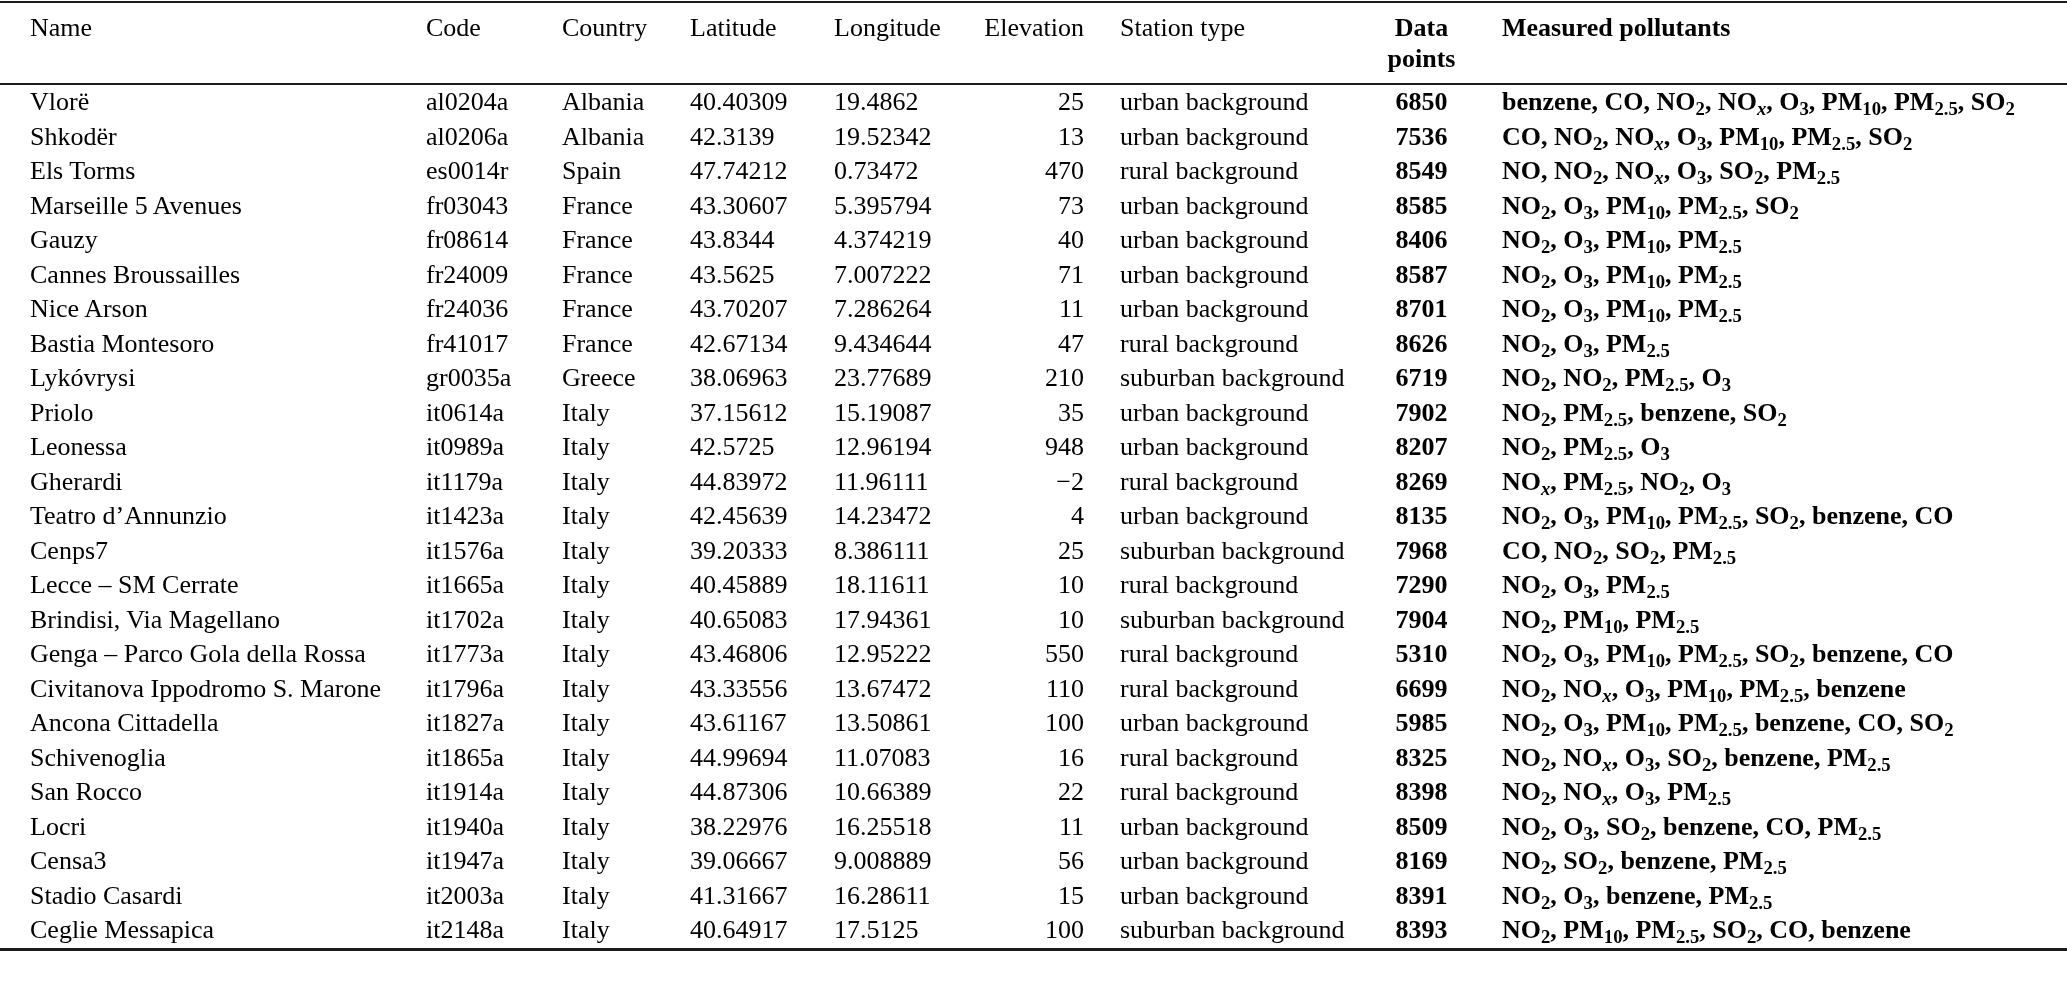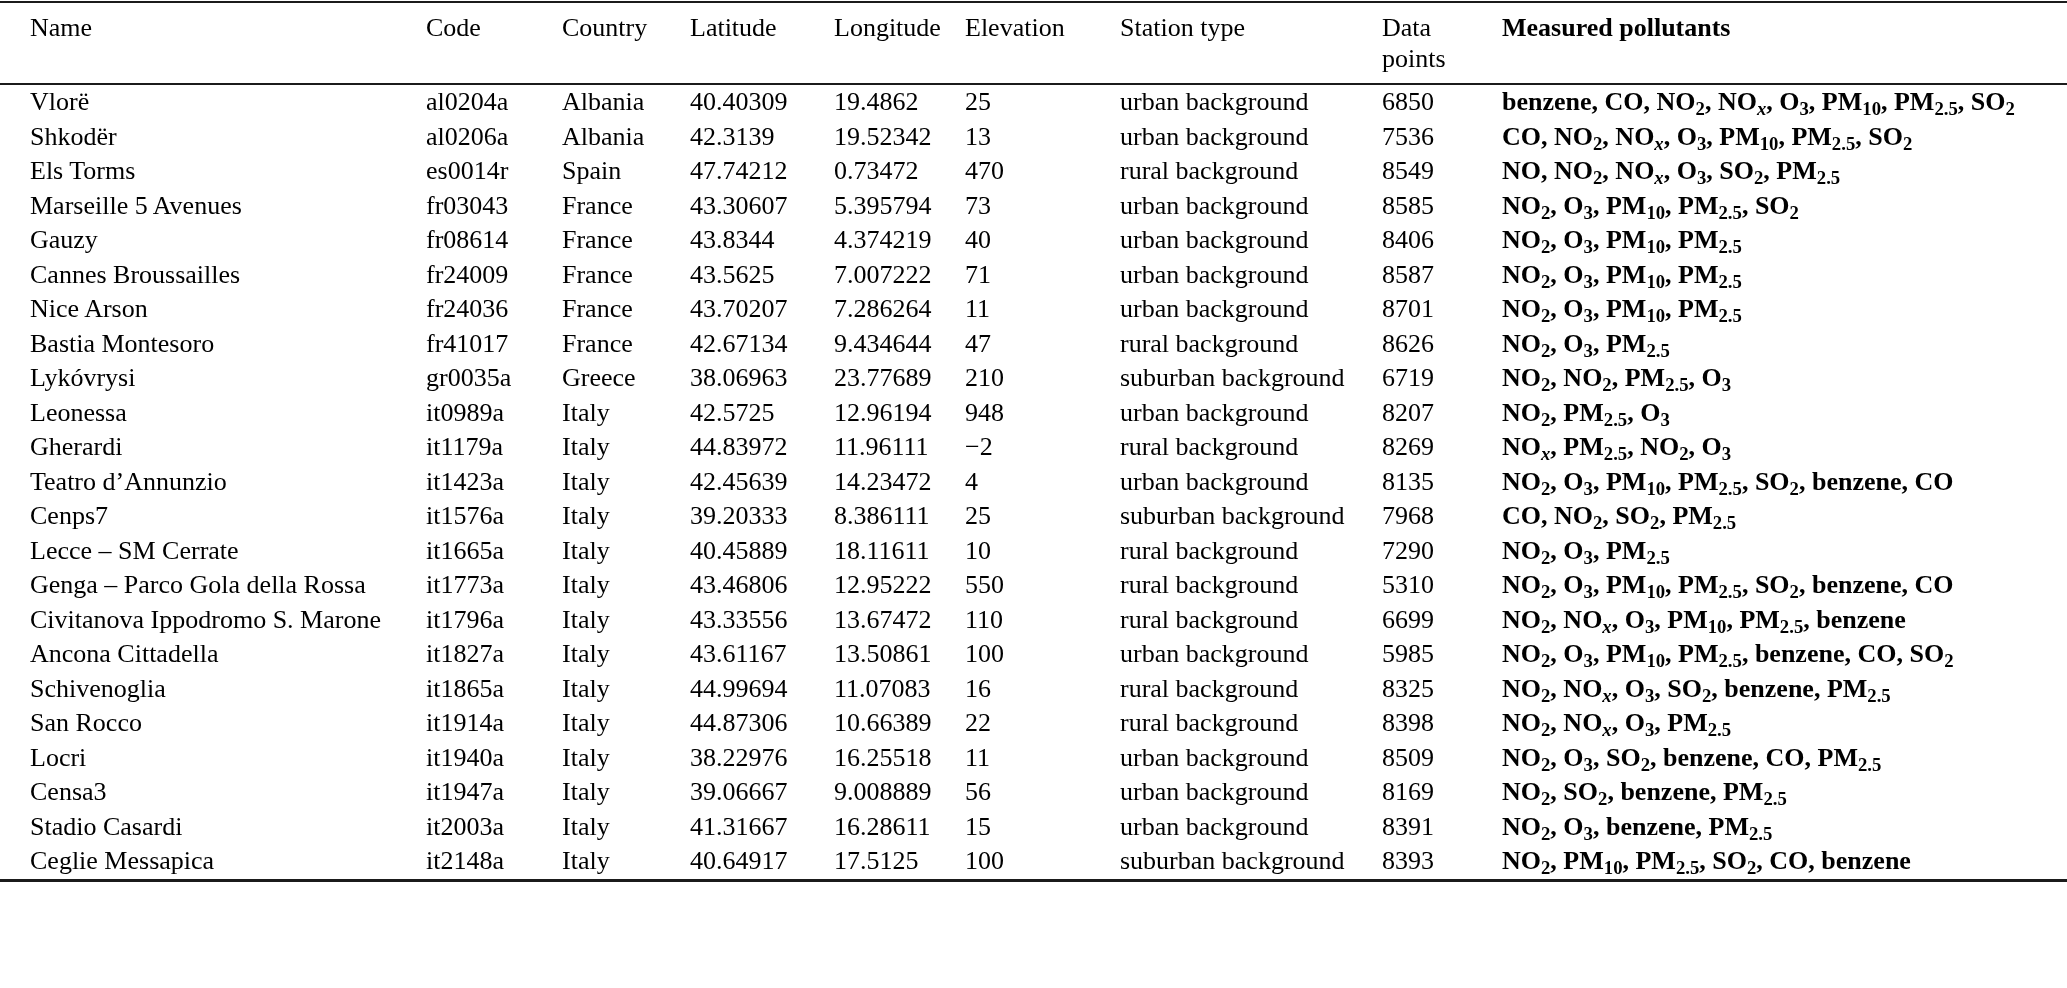--- a/index.html
+++ b/index.html
@@ -40,23 +40,23 @@
     white-space: nowrap;
     overflow: visible;
     text-align: left;
   }
   
   .c0 { padding-left: 30px; }
   .c1 { padding-left: 8px; }
   .c2 { padding-left: 4px; }
   .c3 { padding-left: 5px; }
   .c4 { padding-left: 8px; }
-  .c5 { padding-right: 1px; margin-top: 39px; }
+  .c5 { text-align: right; padding-right: 1px; margin-top: 39px; }
   .c6 { padding-left: 35px; }
-  .c7 { text-align: left; padding-right: 1px; }
+  .c7 { text-align: center; padding-right: 1px; font-weight: bold; }
   .c8 { padding-left: 40px; font-weight: bold; }
 
   sub {
     font-size: 0.72em;
     line-height: 0;
     vertical-align: baseline;
     position: relative;
     top: 0.28em;
   }
   sub i { font-style: italic; }
@@ -184,20 +184,31 @@
           <td class="c1">gr0035a</td>
           <td class="c2">Greece</td>
           <td class="c3">38.06963</td>
           <td class="c4">23.77689</td>
           <td class="c5">210</td>
           <td class="c6">suburban background</td>
           <td class="c7">6719</td>
           <td class="c8">NO<sub>2</sub>, NO<sub>2</sub>, PM<sub>2.5</sub>, O<sub>3</sub></td>
         </tr>
         <tr>
+          <td class="c0">Priolo</td>
+          <td class="c1">it0614a</td>
+          <td class="c2">Italy</td>
+          <td class="c3">37.15612</td>
+          <td class="c4">15.19087</td>
+          <td class="c5">35</td>
+          <td class="c6">urban background</td>
+          <td class="c7">7902</td>
+          <td class="c8">NO<sub>2</sub>, PM<sub>2.5</sub>, benzene, SO<sub>2</sub></td>
+        </tr>
+        <tr>
           <td class="c0">Leonessa</td>
           <td class="c1">it0989a</td>
           <td class="c2">Italy</td>
           <td class="c3">42.5725</td>
           <td class="c4">12.96194</td>
           <td class="c5">948</td>
           <td class="c6">urban background</td>
           <td class="c7">8207</td>
           <td class="c8">NO<sub>2</sub>, PM<sub>2.5</sub>, O<sub>3</sub></td>
         </tr>
@@ -239,20 +250,31 @@
           <td class="c1">it1665a</td>
           <td class="c2">Italy</td>
           <td class="c3">40.45889</td>
           <td class="c4">18.11611</td>
           <td class="c5">10</td>
           <td class="c6">rural background</td>
           <td class="c7">7290</td>
           <td class="c8">NO<sub>2</sub>, O<sub>3</sub>, PM<sub>2.5</sub></td>
         </tr>
         <tr>
+          <td class="c0">Brindisi, Via Magellano</td>
+          <td class="c1">it1702a</td>
+          <td class="c2">Italy</td>
+          <td class="c3">40.65083</td>
+          <td class="c4">17.94361</td>
+          <td class="c5">10</td>
+          <td class="c6">suburban background</td>
+          <td class="c7">7904</td>
+          <td class="c8">NO<sub>2</sub>, PM<sub>10</sub>, PM<sub>2.5</sub></td>
+        </tr>
+        <tr>
           <td class="c0">Genga – Parco Gola della Rossa</td>
           <td class="c1">it1773a</td>
           <td class="c2">Italy</td>
           <td class="c3">43.46806</td>
           <td class="c4">12.95222</td>
           <td class="c5">550</td>
           <td class="c6">rural background</td>
           <td class="c7">5310</td>
           <td class="c8">NO<sub>2</sub>, O<sub>3</sub>, PM<sub>10</sub>, PM<sub>2.5</sub>, SO<sub>2</sub>, benzene, CO</td>
         </tr>

